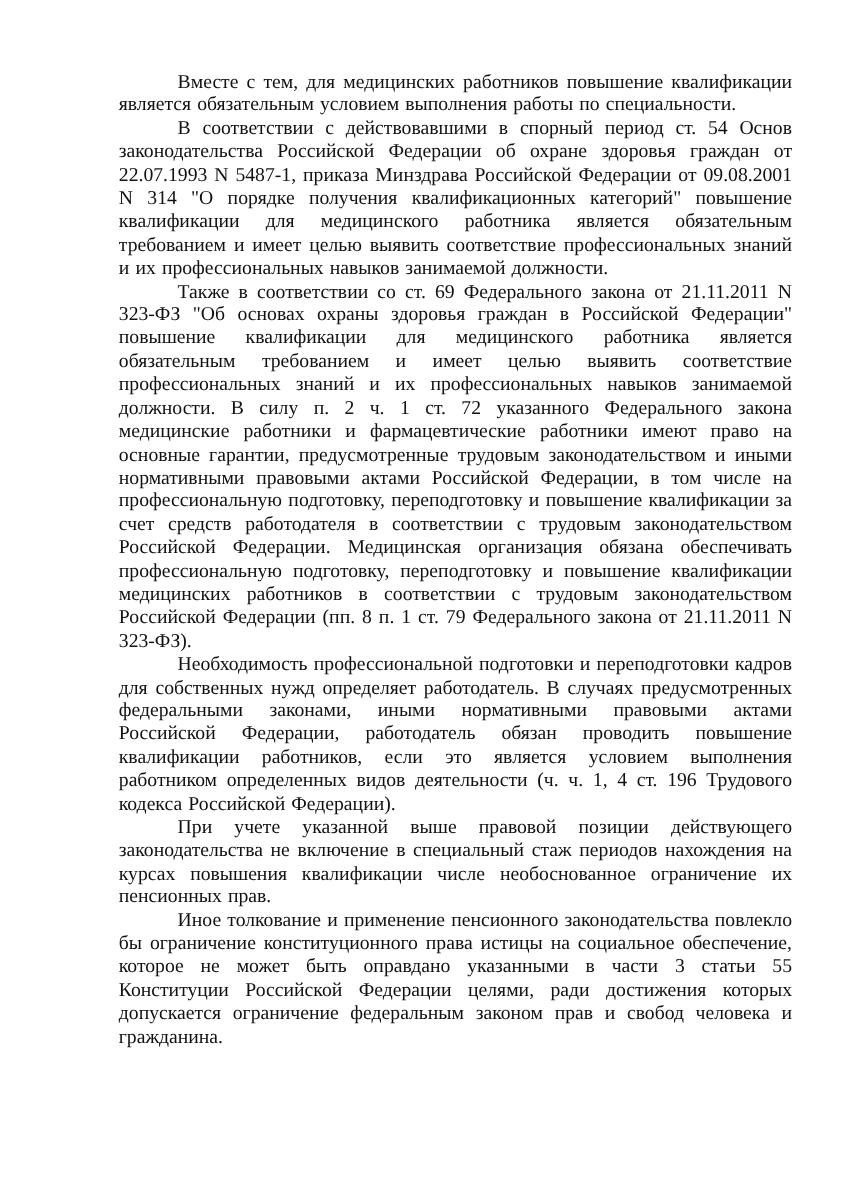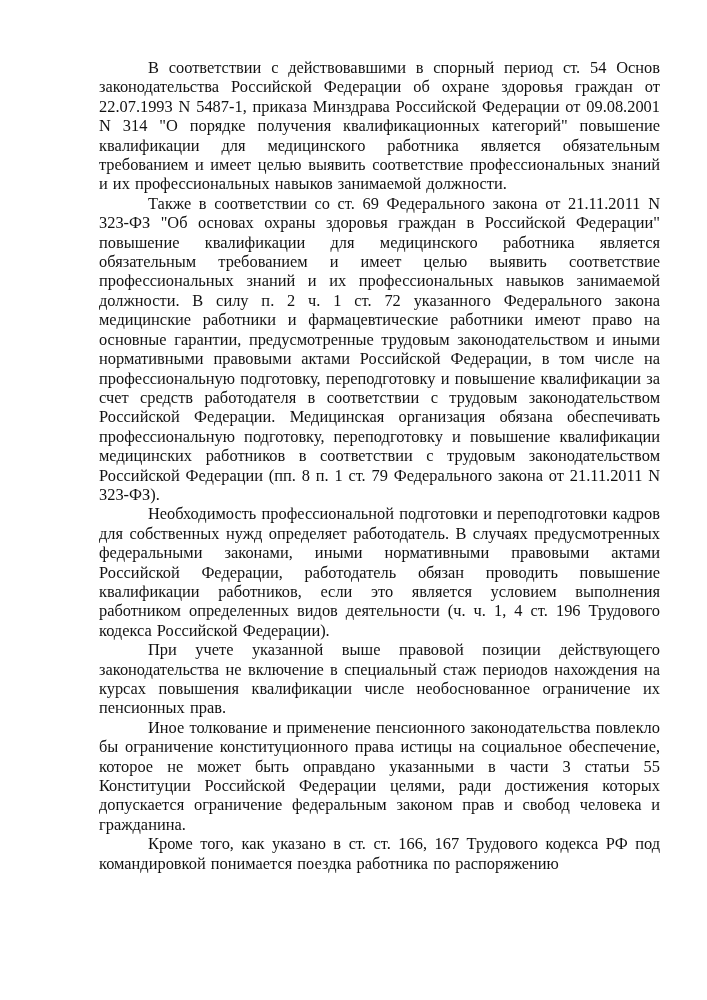--- a/index.html
+++ b/index.html
@@ -32,20 +32,20 @@
     line-height: 19.4px;
     color: #111111;
     word-spacing: 1px;
   }
 </style>
 </head>
 <body>
 
 <div class="page">
   <div class="text-block">
+    <p>Вместе с тем, для медицинских работников повышение квалификации является обязательным условием выполнения работы по специальности.</p>
     <p>В соответствии с действовавшими в спорный период ст. 54 Основ законодательства Российской Федерации об охране здоровья граждан от 22.07.1993 N 5487-1, приказа Минздрава Российской Федерации от 09.08.2001 N 314 "О порядке получения квалификационных категорий" повышение квалификации для медицинского работника является обязательным требованием и имеет целью выявить соответствие профессиональных знаний и их профессиональных навыков занимаемой должности.</p>
     <p>Также в соответствии со ст. 69 Федерального закона от 21.11.2011 N 323-ФЗ "Об основах охраны здоровья граждан в Российской Федерации" повышение квалификации для медицинского работника является обязательным требованием и имеет целью выявить соответствие профессиональных знаний и их профессиональных навыков занимаемой должности. В силу п. 2 ч. 1 ст. 72 указанного Федерального закона медицинские работники и фармацевтические работники имеют право на основные гарантии, предусмотренные трудовым законодательством и иными нормативными правовыми актами Российской Федерации, в том числе на профессиональную подготовку, переподготовку и повышение квалификации за счет средств работодателя в соответствии с трудовым законодательством Российской Федерации. Медицинская организация обязана обеспечивать профессиональную подготовку, переподготовку и повышение квалификации медицинских работников в соответствии с трудовым законодательством Российской Федерации (пп. 8 п. 1 ст. 79 Федерального закона от 21.11.2011 N 323-ФЗ).</p>
     <p>Необходимость профессиональной подготовки и переподготовки кадров для собственных нужд определяет работодатель. В случаях предусмотренных федеральными законами, иными нормативными правовыми актами Российской Федерации, работодатель обязан проводить повышение квалификации работников, если это является условием выполнения работником определенных видов деятельности (ч. ч. 1, 4 ст. 196 Трудового кодекса Российской Федерации).</p>
     <p>При учете указанной выше правовой позиции действующего законодательства не включение в специальный стаж периодов нахождения на курсах повышения квалификации числе необоснованное ограничение их пенсионных прав.</p>
     <p>Иное толкование и применение пенсионного законодательства повлекло бы ограничение конституционного права истицы на социальное обеспечение, которое не может быть оправдано указанными в части 3 статьи 55 Конституции Российской Федерации целями, ради достижения которых допускается ограничение федеральным законом прав и свобод человека и гражданина.</p>
-    <p>Кроме того, как указано в ст. ст. 166, 167 Трудового кодекса РФ под командировкой понимается поездка работника по распоряжению</p>
   </div>
 </div>
 
 </body></html>

